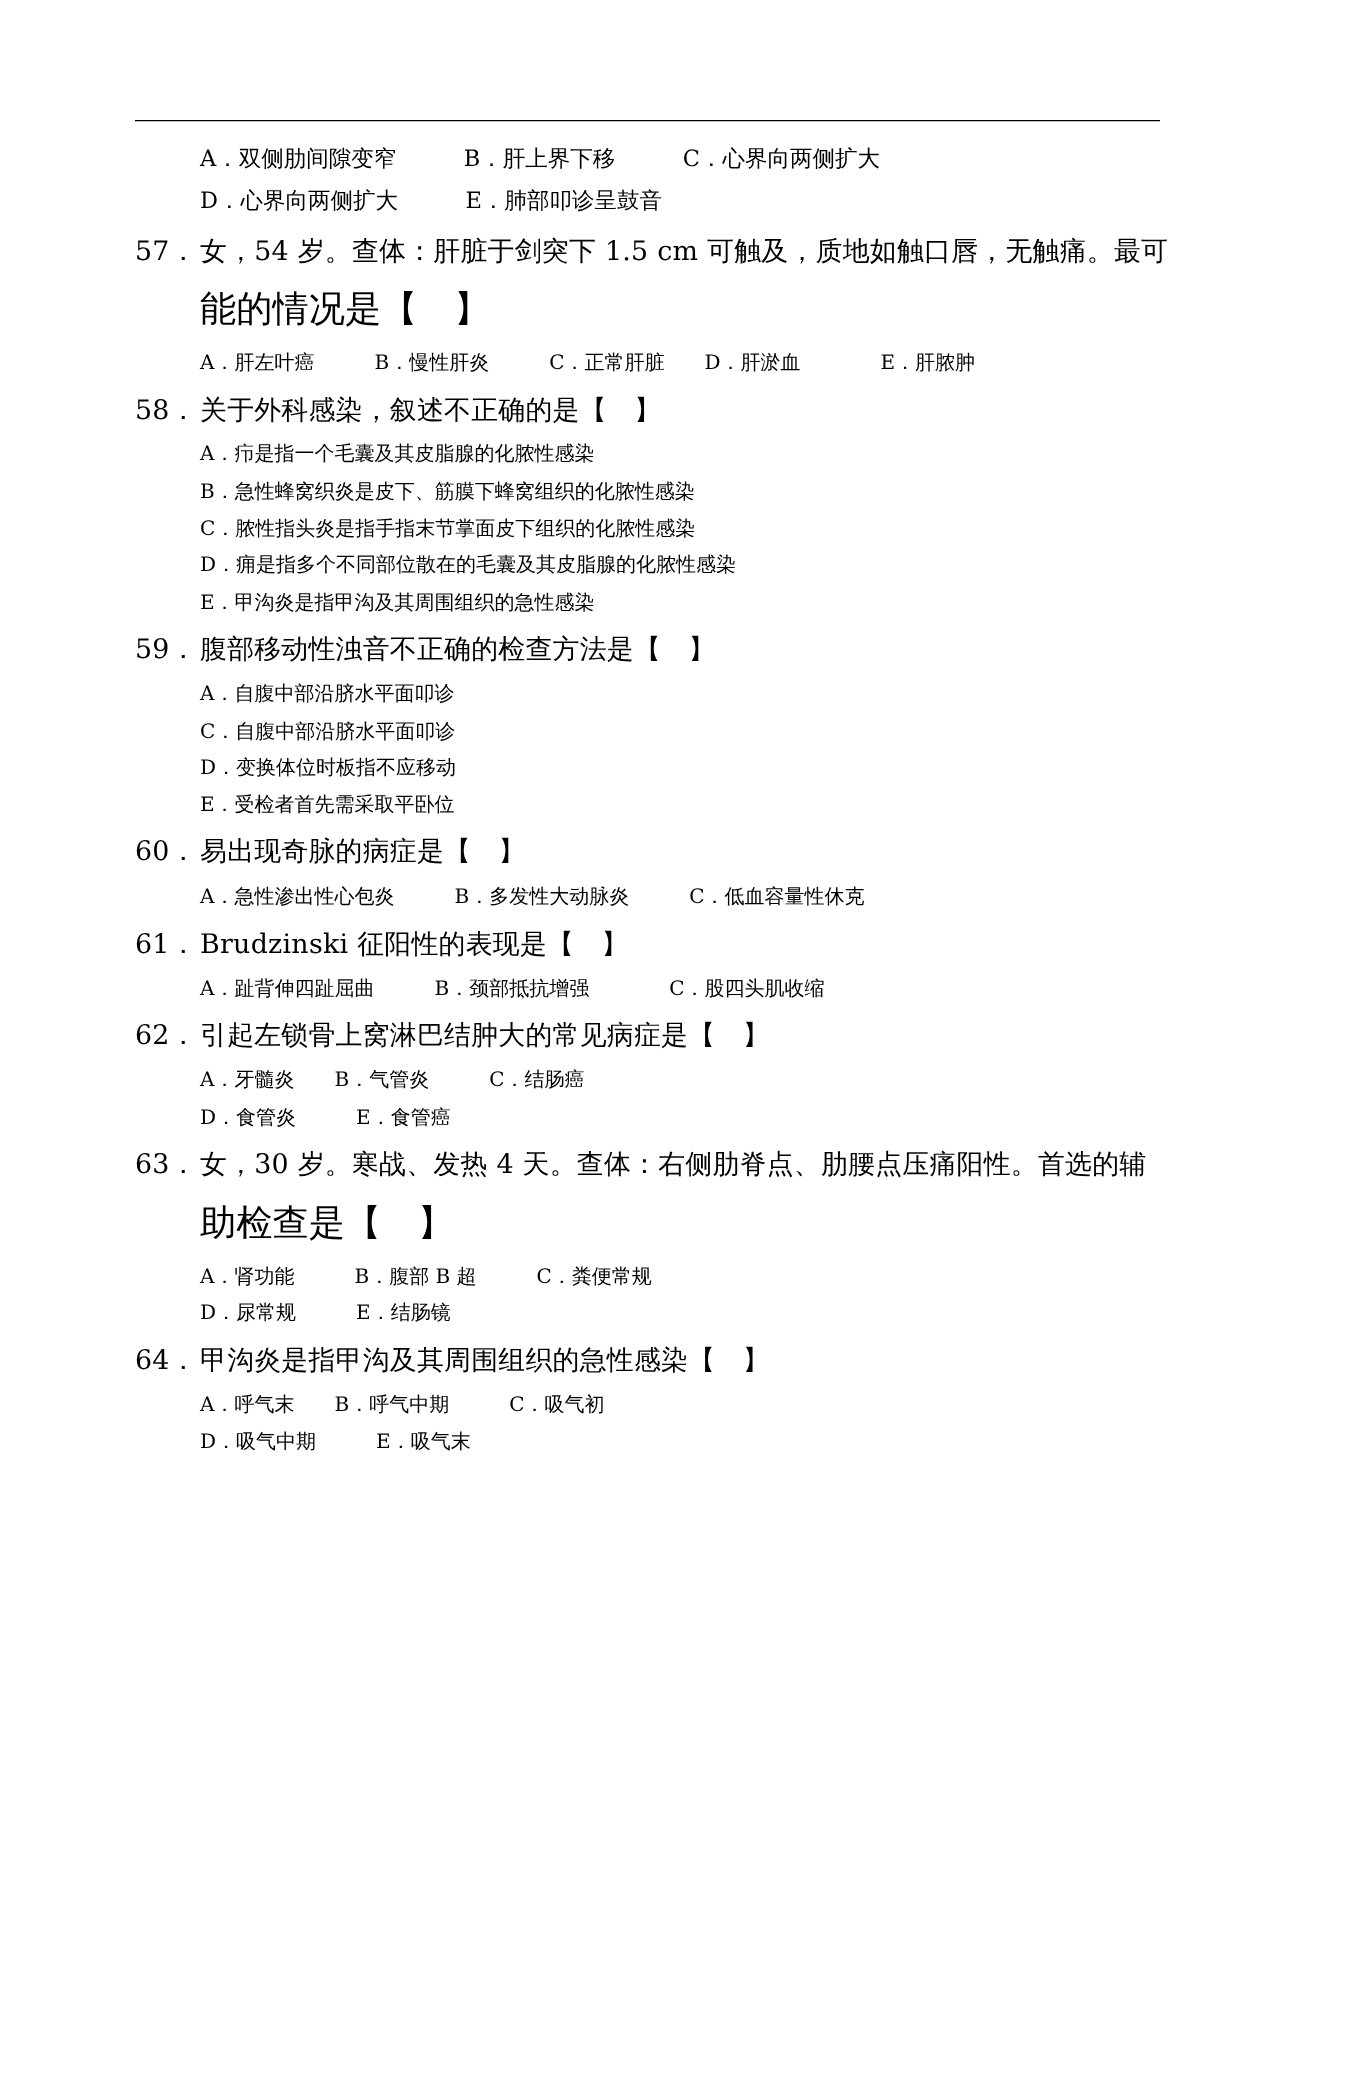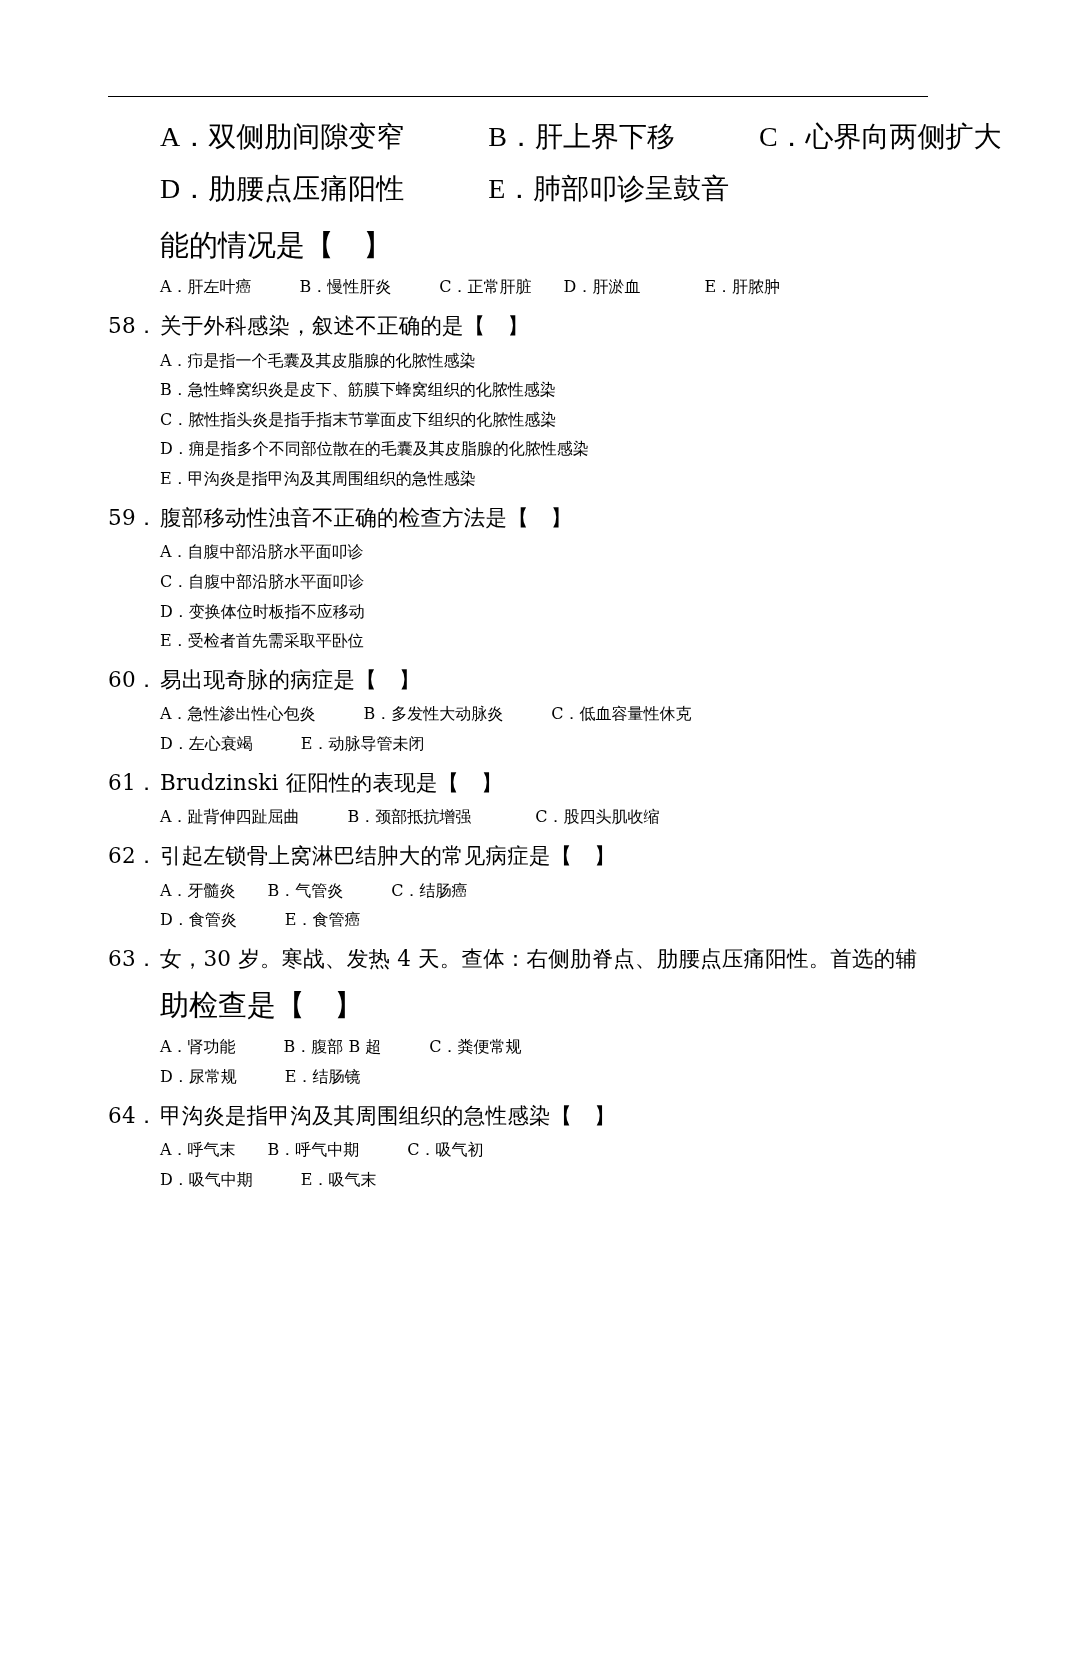--- a/index.html
+++ b/index.html
@@ -51,39 +51,42 @@
     line-height: 1.85;
   }
   .optline {
     margin-left: 52px;
     font-size: 16px;
     line-height: 1.85;
     white-space: pre;
   }
   .lead-opts {
     margin-left: 52px;
-    font-size: 28px;
+    font-size: 18px;
     line-height: 1.85;
     white-space: pre;
-    font-family: Liberation Serif, serif;
   }
 </style>
 </head>
 <body>
 
 <div class="page">
 
   <hr class="top-rule">
 
   <div class="qblock">
     <div class="lead-opts">A．双侧肋间隙变窄　　　B．肝上界下移　　　C．心界向两侧扩大</div>
-    <div class="lead-opts">D．肋腰点压痛阳性　　　E．肺部叩诊呈鼓音</div>
+    <div class="lead-opts">D．心界向两侧扩大　　　E．肺部叩诊呈鼓音</div>
   </div>
 
   <div class="qblock">
+    <div class="qline">
+      <span class="qnum">57．</span>
+      <span class="qtext">女，54 岁。查体：肝脏于剑突下 1.5 cm 可触及，质地如触口唇，无触痛。最可</span>
+    </div>
     <div class="qtext-cont">能的情况是【　】</div>
     <div class="optline">A．肝左叶癌　　　B．慢性肝炎　　　C．正常肝脏　　D．肝淤血　　　　E．肝脓肿</div>
   </div>
 
   <div class="qblock">
     <div class="qline">
       <span class="qnum">58．</span>
       <span class="qtext">关于外科感染，叙述不正确的是【　】</span>
     </div>
     <div class="optline">A．疖是指一个毛囊及其皮脂腺的化脓性感染</div>
@@ -103,21 +106,20 @@
     <div class="optline">D．变换体位时板指不应移动</div>
     <div class="optline">E．受检者首先需采取平卧位</div>
   </div>
 
   <div class="qblock">
     <div class="qline">
       <span class="qnum">60．</span>
       <span class="qtext">易出现奇脉的病症是【　】</span>
     </div>
     <div class="optline">A．急性渗出性心包炎　　　B．多发性大动脉炎　　　C．低血容量性休克</div>
-    <div class="optline">D．左心衰竭　　　E．动脉导管未闭</div>
   </div>
 
   <div class="qblock">
     <div class="qline">
       <span class="qnum">61．</span>
       <span class="qtext">Brudzinski 征阳性的表现是【　】</span>
     </div>
     <div class="optline">A．趾背伸四趾屈曲　　　B．颈部抵抗增强　　　　C．股四头肌收缩</div>
   </div>
 

